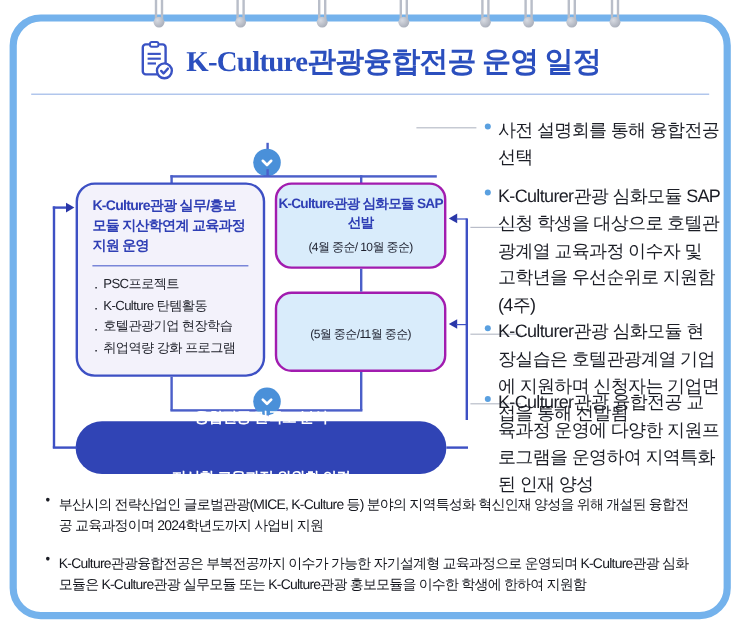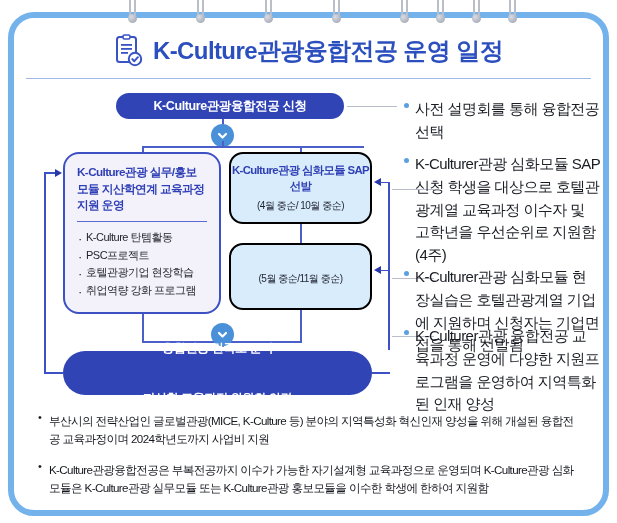--- a/index.html
+++ b/index.html
@@ -30,21 +30,21 @@
   }
   .ring .bead {
     position: absolute; left: 0px; top: 14px; width: 9px; height: 9px;
     border-radius: 50%;
     background: radial-gradient(circle at 35% 32%, #d8dbe2, #9aa0ad);
   }
 
   
   .title-row {
     position: absolute; left: 0; top: 34px; width: 617px;
-    display: flex; align-items: flex-end; justify-content: center; gap: 9px;
+    display: flex; align-items: flex-end; justify-content: center; gap: 9px; font-family: Liberation Serif, serif;
   }
   .title-icon { width: 30px; height: 33px; position: relative; }
   .title-text {
     font-size: 24px; font-weight: 700; color: #2b4fbe;
     letter-spacing: -0.6px; white-space: nowrap;
   }
   .title-rule {
     position: absolute; left: 26px; top: 78px; width: 565px; height: 1px;
     background: #9fb8e8;
   }
@@ -76,21 +76,21 @@
     font-size: 11px; color: #23252e; line-height: 1.62; letter-spacing: -0.5px;
     position: relative; padding-left: 9px;
   }
   .box-left li::before {
     content: "·"; position: absolute; left: 1px; top: -1px;
     font-size: 13px; color: #23252e;
   }
 
   .box-mid {
     left: 229px; width: 143px;
-    background: #d9ecfb; border: 2px solid #000000; border-radius: 14px;
+    background: #d9ecfb; border: 2px solid #a21caf; border-radius: 14px;
     display: flex; flex-direction: column; align-items: center; justify-content: center;
     text-align: center;
   }
   .box-mid.a { top: 152px; height: 72px; }
   .box-mid.b { top: 243px; height: 67px; }
   .box-mid .hd {
     font-size: 11.4px; font-weight: 700; color: #2f3fb5;
     line-height: 1.38; letter-spacing: -0.65px;
   }
   .box-mid .sub {
@@ -207,45 +207,42 @@
       <circle cx="21" cy="25" r="6.2" fill="#fff" stroke="#3a53c4" stroke-width="2"></circle>
       <path d="M18.3 25.1l2 2.1 3.6-4" fill="none" stroke="#3a53c4" stroke-width="2" stroke-linecap="round" stroke-linejoin="round"></path>
     </svg>
   </span>
   <span class="title-text">K-Culture관광융합전공 운영 일정</span>
 </div>
 <div class="title-rule"></div>
 
 <div class="flow">
 
-  <div class="node pill-top">
-    <span>K-Culture관광융합전공 신청</span>
-  </div>
 
   <div class="hint" style="left:347px; top:106px; width:50px;"></div>
 
   <div class="ln thin" style="left:222px; top:119px; width:1.5px; height:8px;"></div>
 
   <div class="chev one">
     <svg width="13" height="13" viewBox="0 0 13 13">
         <path d="M3 5l3.5 3.5L10 5" fill="none" stroke="#fff" stroke-width="2.2" stroke-linecap="round" stroke-linejoin="round"></path>
       </svg>
   </div>
 
   <div class="ln thin" style="left:142px; top:146px; width:222px; height:1.5px;"></div>
   <div class="ln thin" style="left:142px; top:146px; width:1.5px; height:7px;"></div>
   <div class="ln thin" style="left:300px; top:146px; width:1.5px; height:7px;"></div>
   <div class="ln thin" style="left:222px; top:141px; width:1.5px; height:6px;"></div>
 
   <div class="node box-left">
     <h3>K-Culture관광 실무/홍보 모듈 지산학연계 교육과정 지원 운영</h3>
     <div class="divider"></div>
     <ul>
+      <li>PSC프로젝트</li>
       <li>K-Culture 탄템활동</li>
-      <li>PSC프로젝트</li>
       <li>호텔관광기업 현장학습</li>
       <li>취업역량 강화 프로그램</li>
     </ul>
   </div>
 
   <div class="node box-mid a">
     <div class="hd">K-Culture관광 심화모듈 SAP 선발</div>
     <div class="sub">(4월 중순/ 10월 중순)</div>
   </div>
 

